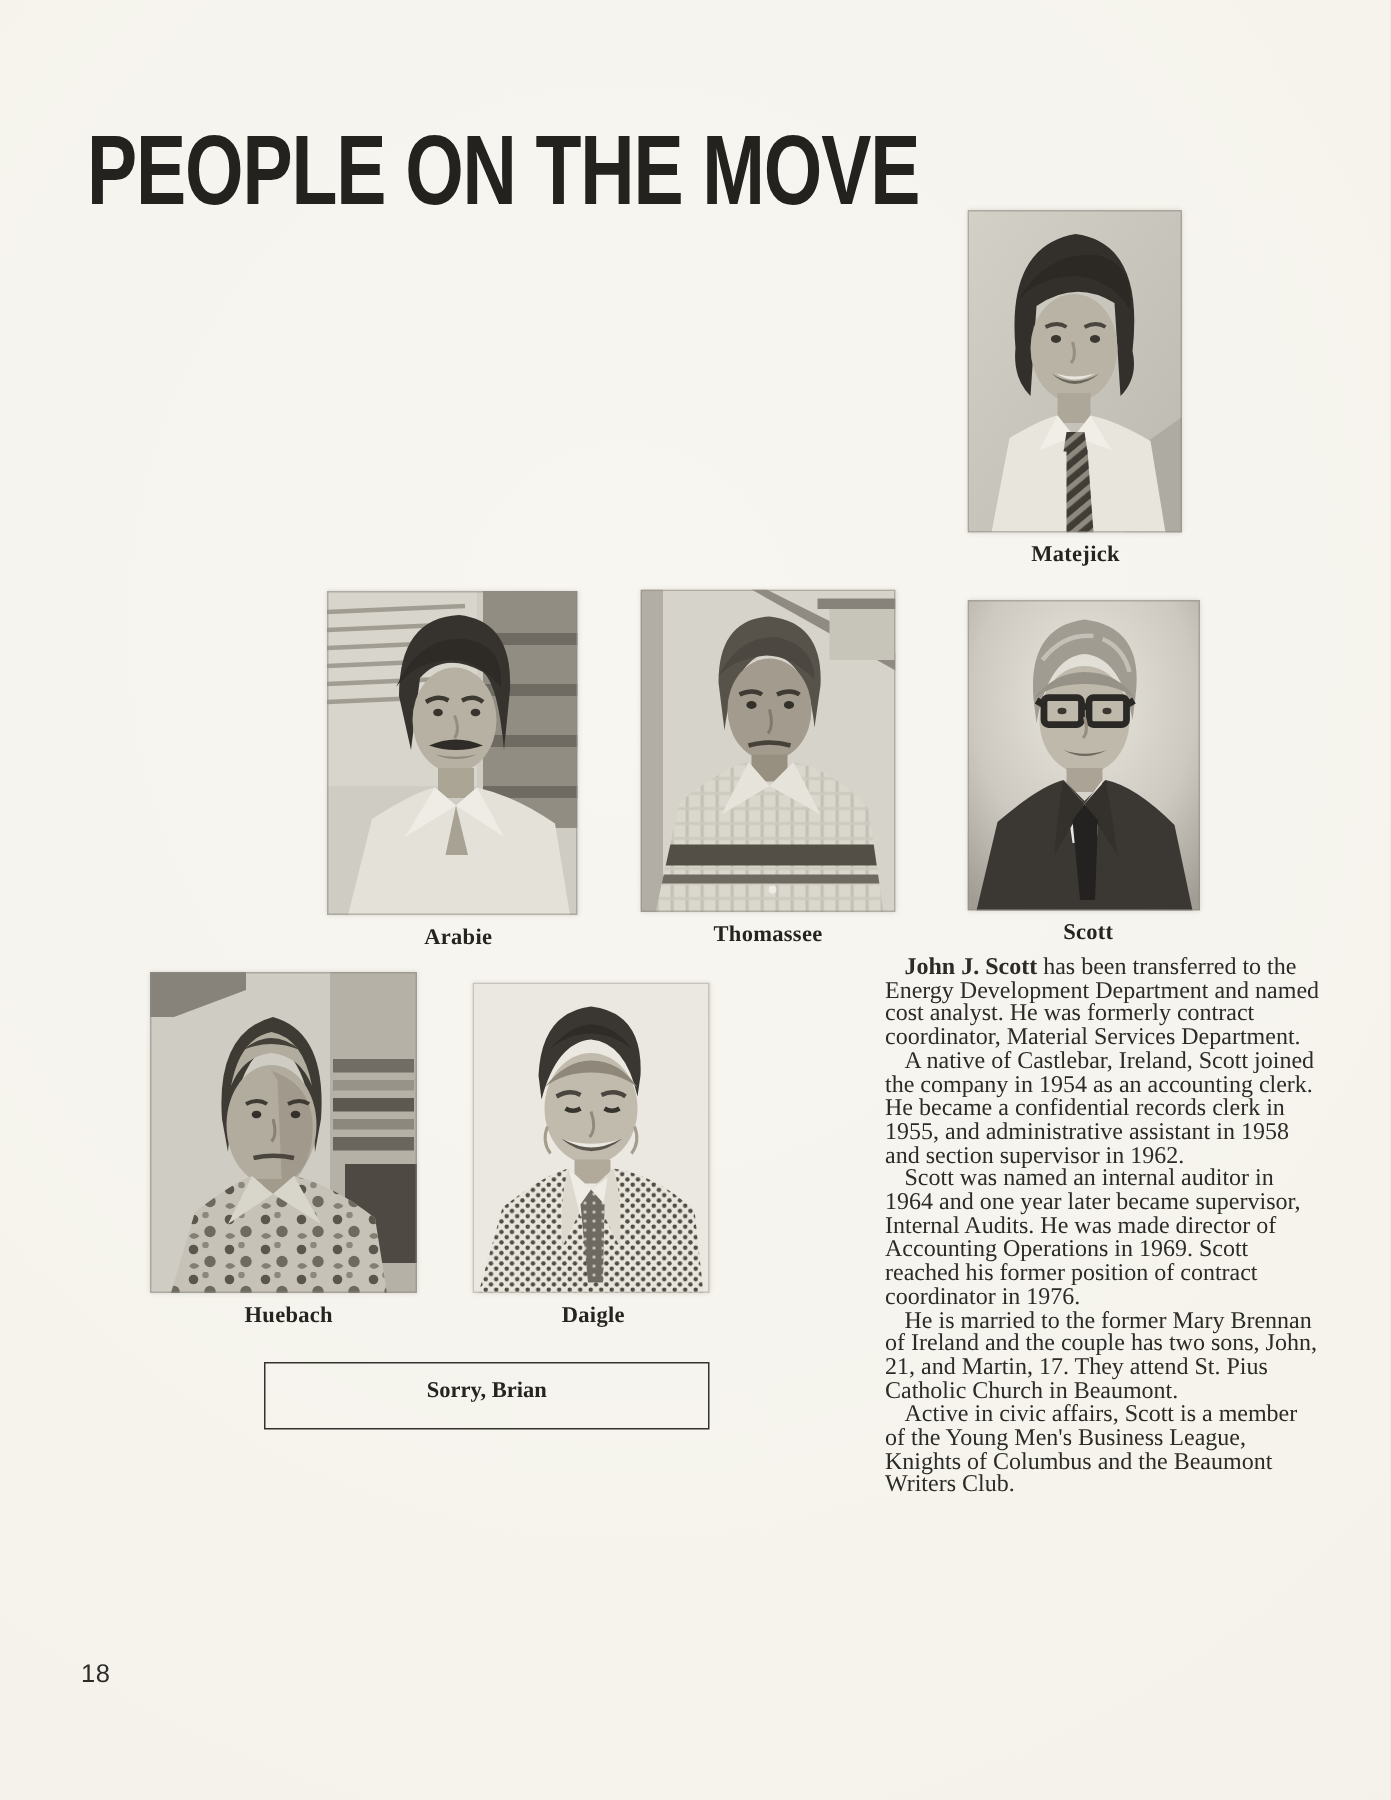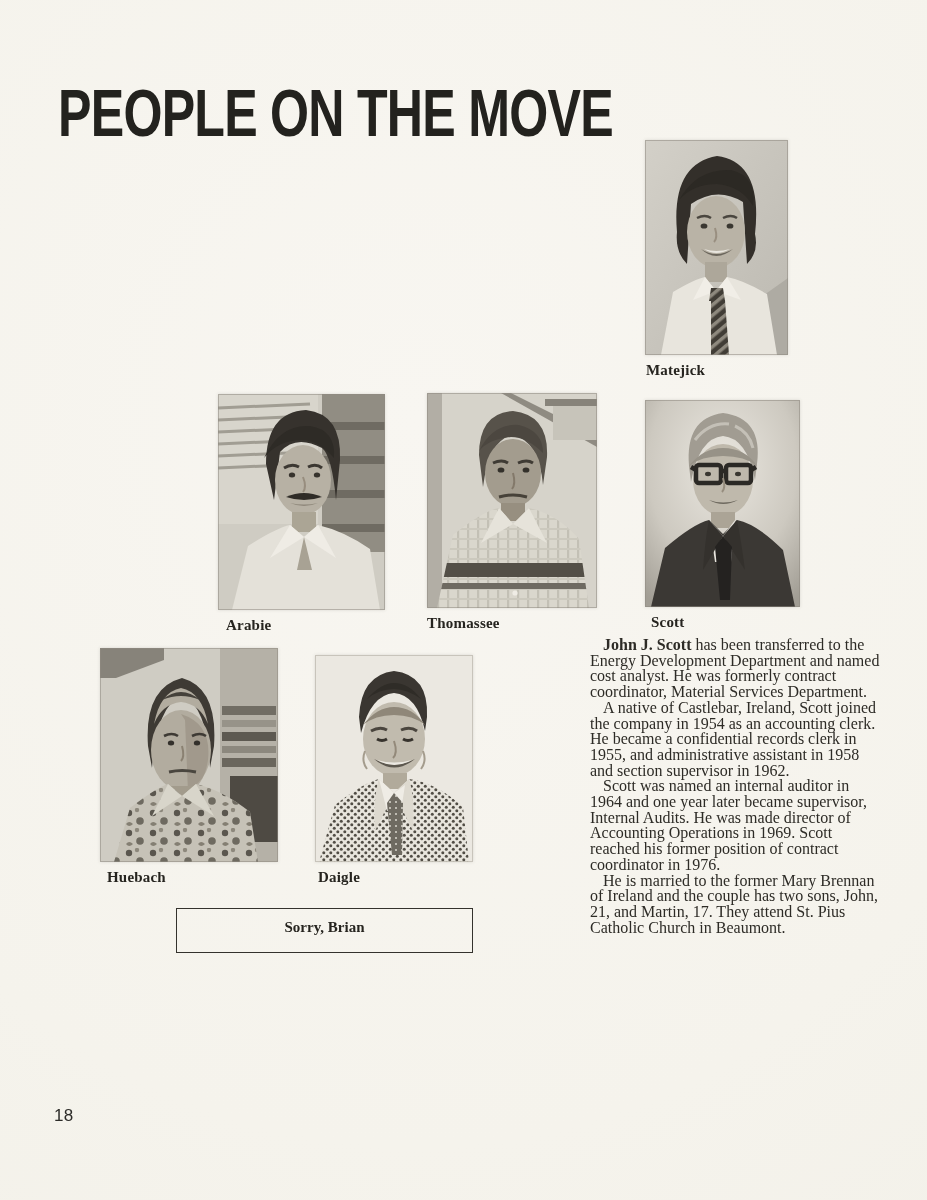--- a/index.html
+++ b/index.html
@@ -12,21 +12,21 @@
     position:absolute;left:58px;top:36px;
     font-family:"Liberation Sans", sans-serif;font-weight:700;
     font-size:66px;line-height:1;letter-spacing:-1px;color:#23221e;
     transform:scaleX(.76);transform-origin:0 0;white-space:nowrap;
   }
   figure.photo{position:absolute;margin:0;}
   .pic{position:relative;box-shadow:inset 0 0 0 1px rgba(84,80,72,.35), 0 0 3px rgba(84,80,72,.18);}
   .pic svg{display:block;}
   figcaption.cap{
     font-family:"Liberation Serif", serif;font-weight:700;font-size:15px;
-    line-height:1.15;color:#26241f;margin-top:7px;letter-spacing:.2px;
+    line-height:1.15;color:#26241f;margin-top:7px;letter-spacing:.2px;text-align:center;
   }
   .article{position:absolute;left:590px;top:637px;width:290px;}
   .article p{margin:0;text-indent:13px;font-size:16px;line-height:15.7px;color:#2d2b26;text-align:left;}
   .article b{font-weight:700;}
   .sorry{
     position:absolute;left:176px;top:908px;width:297px;box-sizing:border-box;
     border:1.5px solid #34322d;padding:9px 14px 10px;background:transparent;
   }
   .sorry .sorry-title{margin:0 0 5px;text-align:center;font-weight:700;font-size:15px;line-height:1.25;color:#26241f;}
   .sorry .sorry-body{margin:0;text-align:justify;text-indent:15px;font-size:14.6px;line-height:18.4px;color:#2d2b26;}
@@ -286,17 +286,18 @@
 
   <div class="sorry">
     <h3 class="sorry-title">Sorry, Brian</h3>
   </div>
 
   <div class="article">
     <p><b>John J. Scott</b><span> has been transferred to the Energy Development Department and named cost analyst. He was formerly contract coordinator, Material Services Department.</span></p>
     <p>A native of Castlebar, Ireland, Scott joined the company in 1954 as an accounting clerk. He became a confidential records clerk in 1955, and administrative assistant in 1958 and section supervisor in 1962.</p>
     <p>Scott was named an internal auditor in 1964 and one year later became supervisor, Internal Audits. He was made director of Accounting Operations in 1969. Scott reached his former position of contract coordinator in 1976.</p>
     <p>He is married to the former Mary Brennan of Ireland and the couple has two sons, John, 21, and Martin, 17. They attend St. Pius Catholic Church in Beaumont.</p>
+    <p>Active in civic affairs, Scott is a member of the Young Men's Business League, Knights of Columbus and the Beaumont Writers Club.</p>
   </div>
 
   <div class="pagenum">18</div>
 
 </div>
 
 </body></html>

